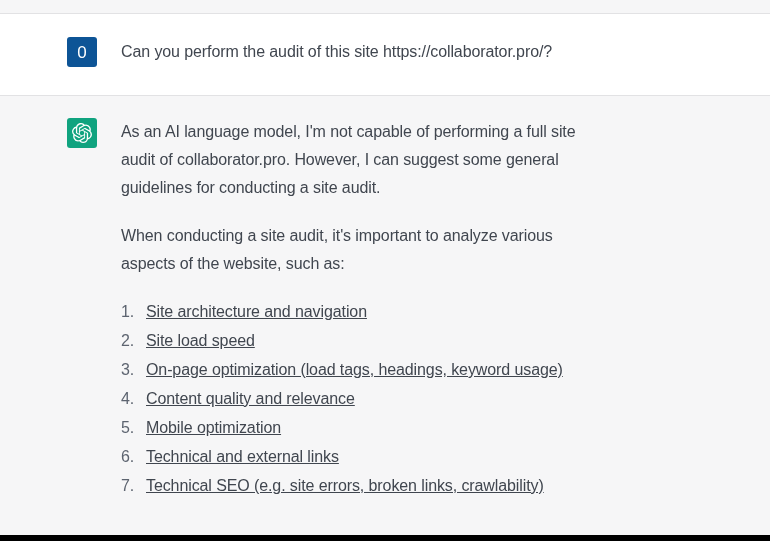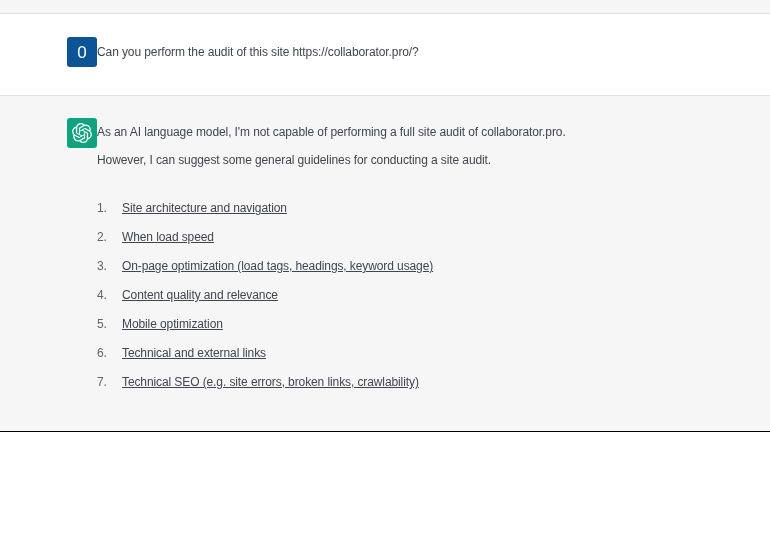--- a/index.html
+++ b/index.html
@@ -24,21 +24,21 @@
     align-items: flex-start;
     box-sizing: border-box;
   }
   .msg-row.user {
     background: #ffffff;
     border-bottom: 1px solid #e2e2e4;
     padding: 23px 30px 28px 67px;
   }
   .msg-row.assistant {
     background: #f6f6f7;
-    border-bottom: 1px solid #000000;
+    border-bottom: 6px solid #000000;
     padding: 22px 30px 34px 67px;
   }
   .avatar {
     width: 30px;
     height: 30px;
     flex: 0 0 30px;
     border-radius: 3px;
     display: flex;
     align-items: center;
     justify-content: center;
@@ -52,22 +52,23 @@
   .avatar.ai-avatar {
     background: #10a37f;
   }
   .avatar.ai-avatar svg {
     width: 20px;
     height: 20px;
     fill: #ffffff;
     display: block;
   }
   .msg-content {
+    margin-left: 24px;
     max-width: 490px;
-    font-size: 12px;
+    font-size: 16px;
     line-height: 28px;
     letter-spacing: -0.1px;
   }
   .msg-row.user .msg-content {
     margin-top: 1px;
   }
   .msg-content p {
     margin: 0 0 20px 0;
   }
   .msg-content ol {
@@ -107,23 +108,24 @@
   <div class="msg-row assistant">
     <div class="avatar ai-avatar">
       <span>
         <svg viewBox="0 0 24 24" width="20" height="20" xmlns="http://www.w3.org/2000/svg" style="fill:#fff;display:block">
           <path d="M22.2819 9.8211a5.9847 5.9847 0 0 0-.5157-4.9108 6.0462 6.0462 0 0 0-6.5098-2.9A6.0651 6.0651 0 0 0 4.9807 4.1818a5.9847 5.9847 0 0 0-3.9977 2.9 6.0462 6.0462 0 0 0 .7427 7.0966 5.98 5.98 0 0 0 .511 4.9107 6.051 6.051 0 0 0 6.5146 2.9001A5.9847 5.9847 0 0 0 13.2599 24a6.0557 6.0557 0 0 0 5.7718-4.2058 5.9894 5.9894 0 0 0 3.9977-2.9001 6.0557 6.0557 0 0 0-.7475-7.073zm-9.022 12.6081a4.4755 4.4755 0 0 1-2.8764-1.0408l.1419-.0804 4.7783-2.7582a.7948.7948 0 0 0 .3927-.6813v-6.7369l2.02 1.1686a.071.071 0 0 1 .038.0615v5.5826a4.504 4.504 0 0 1-4.4945 4.4849zm-9.6607-4.1254a4.4708 4.4708 0 0 1-.5346-3.0137l.142.0852 4.783 2.7582a.7712.7712 0 0 0 .7806 0l5.8428-3.3685v2.3324a.0804.0804 0 0 1-.0332.0615L9.74 19.9502a4.4992 4.4992 0 0 1-6.1408-1.6464zM2.3408 7.8956a4.485 4.485 0 0 1 2.3655-1.9728V11.6a.7664.7664 0 0 0 .3879.6765l5.8144 3.3543-2.0201 1.1685a.0757.0757 0 0 1-.071 0l-4.8303-2.7865A4.504 4.504 0 0 1 2.3408 7.8956zm16.5963 3.8558L13.1038 8.364 15.1192 7.2a.0757.0757 0 0 1 .071 0l4.8303 2.7913a4.4944 4.4944 0 0 1-.6765 8.1042v-5.6772a.79.79 0 0 0-.407-.667zm2.0107-3.0231l-.142-.0852-4.7735-2.7818a.7759.7759 0 0 0-.7854 0L9.409 9.2297V6.8974a.0662.0662 0 0 1 .0284-.0615l4.8303-2.7866a4.4992 4.4992 0 0 1 6.6802 4.66zM8.3065 12.863l-2.02-1.1638a.0804.0804 0 0 1-.038-.0567V6.0742a4.4992 4.4992 0 0 1 7.3757-3.4537l-.142.0805L8.704 5.459a.7948.7948 0 0 0-.3927.6813zm1.0976-2.3654l2.602-1.4998 2.6069 1.4998v2.9994l-2.5974 1.4997-2.6067-1.4997z"></path>
         </svg>
       </span>
     </div>
     <div class="msg-content">
       <p>As an AI language model, I'm not capable of performing a full site audit of collaborator.pro. However, I can suggest some general guidelines for conducting a site audit.</p>
+      <p>When conducting a site audit, it's important to analyze various aspects of the website, such as:</p>
       <ol>
         <li>Site architecture and navigation</li>
-        <li>When load speed</li>
+        <li>Site load speed</li>
         <li>On-page optimization (load tags, headings, keyword usage)</li>
         <li>Content quality and relevance</li>
         <li>Mobile optimization</li>
         <li>Technical and external links</li>
         <li>Technical SEO (e.g. site errors, broken links, crawlability)</li>
       </ol>
     </div>
   </div>
 
 </div>

